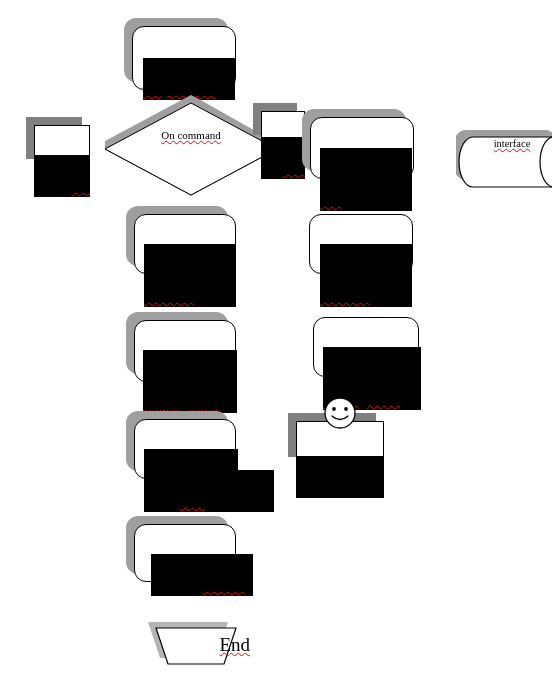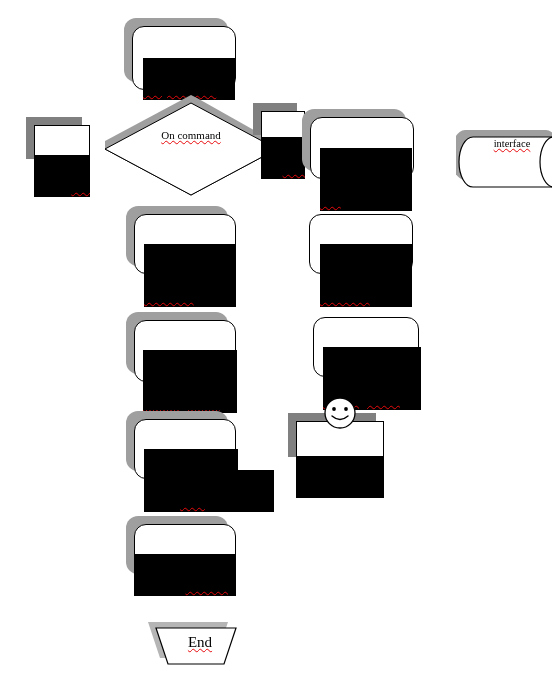--- a/index.html
+++ b/index.html
@@ -100,22 +100,22 @@
     text-align: center;
     font-size: 10.5px;
   }
 
   
   .trap-wrap { position: absolute; }
   .trap-svg { position: absolute; left: 0; top: 0; }
   .trap-label {
     position: absolute;
     width: 100%;
-    text-align: center;
-    font-size: 15px;
+    text-align: right;
+    font-size: 19px;
   }
 
   
   .smiley-svg { position: absolute; }
 
   .tiny-t {
     font-size: 9px;
     line-height: 9px;
   }
 </style>
@@ -251,21 +251,21 @@
       <path d="M 10,20 Q 18,27 26,20" fill="none" stroke="#000000" stroke-width="1.4" stroke-linecap="round"></path>
     </svg>
     <div class="label center" style="left:296px; top:432px; width:88px;">
       <span>i</span>
     </div>
   </div>
 
   <div class="node">
     <div class="shadow-round" style="left:126px; top:516px; width:102px; height:58px;"></div>
     <div class="rbox" style="left:134px; top:524px; width:102px; height:58px;"></div>
-    <div class="label center" style="left:134px; top:530px; width:102px;">
+    <div class="label center" style="left:151px; top:530px; width:102px;">
       <span class="squig">Leaving</span>
     </div>
   </div>
 
   <div class="trap-wrap" style="left:142px; top:616px; width:100px; height:50px;">
     <svg class="trap-svg" width="100" height="50" viewBox="0 0 100 50">
       <polygon points="6,6 86,6 74,42 18,42" fill="#b5b5b5" stroke="none"></polygon>
       <polygon points="14,12 94,12 82,48 26,48" fill="#ffffff" stroke="#000000" stroke-width="1.2"></polygon>
     </svg>
     <div class="trap-label" style="top:18px; left:8px;">

